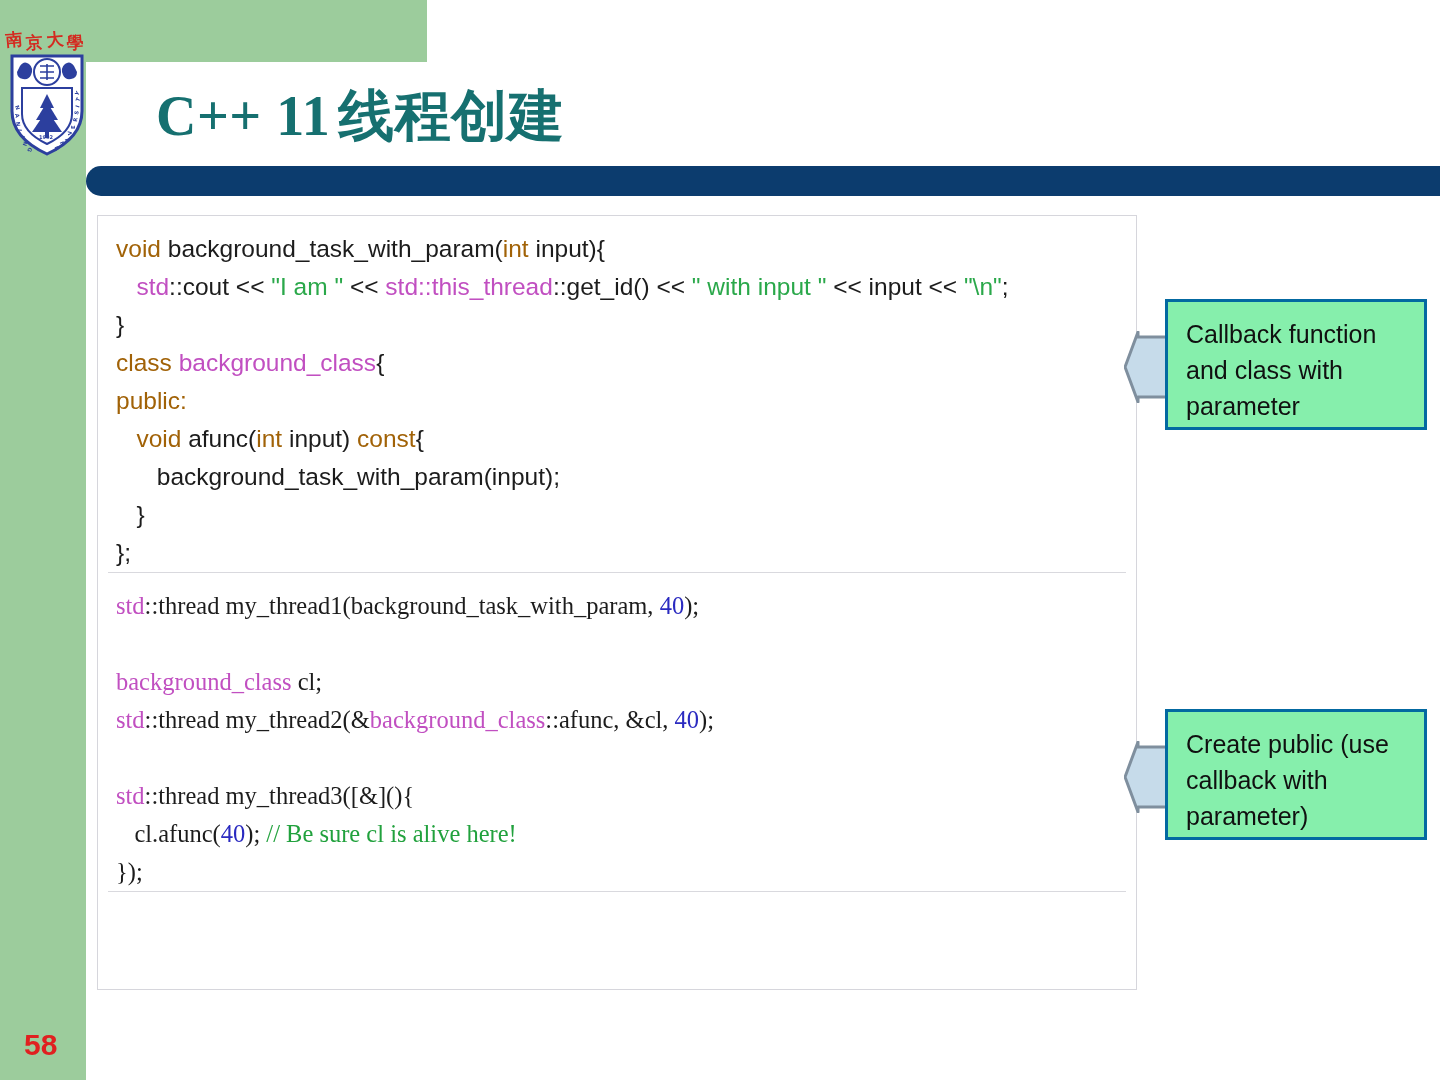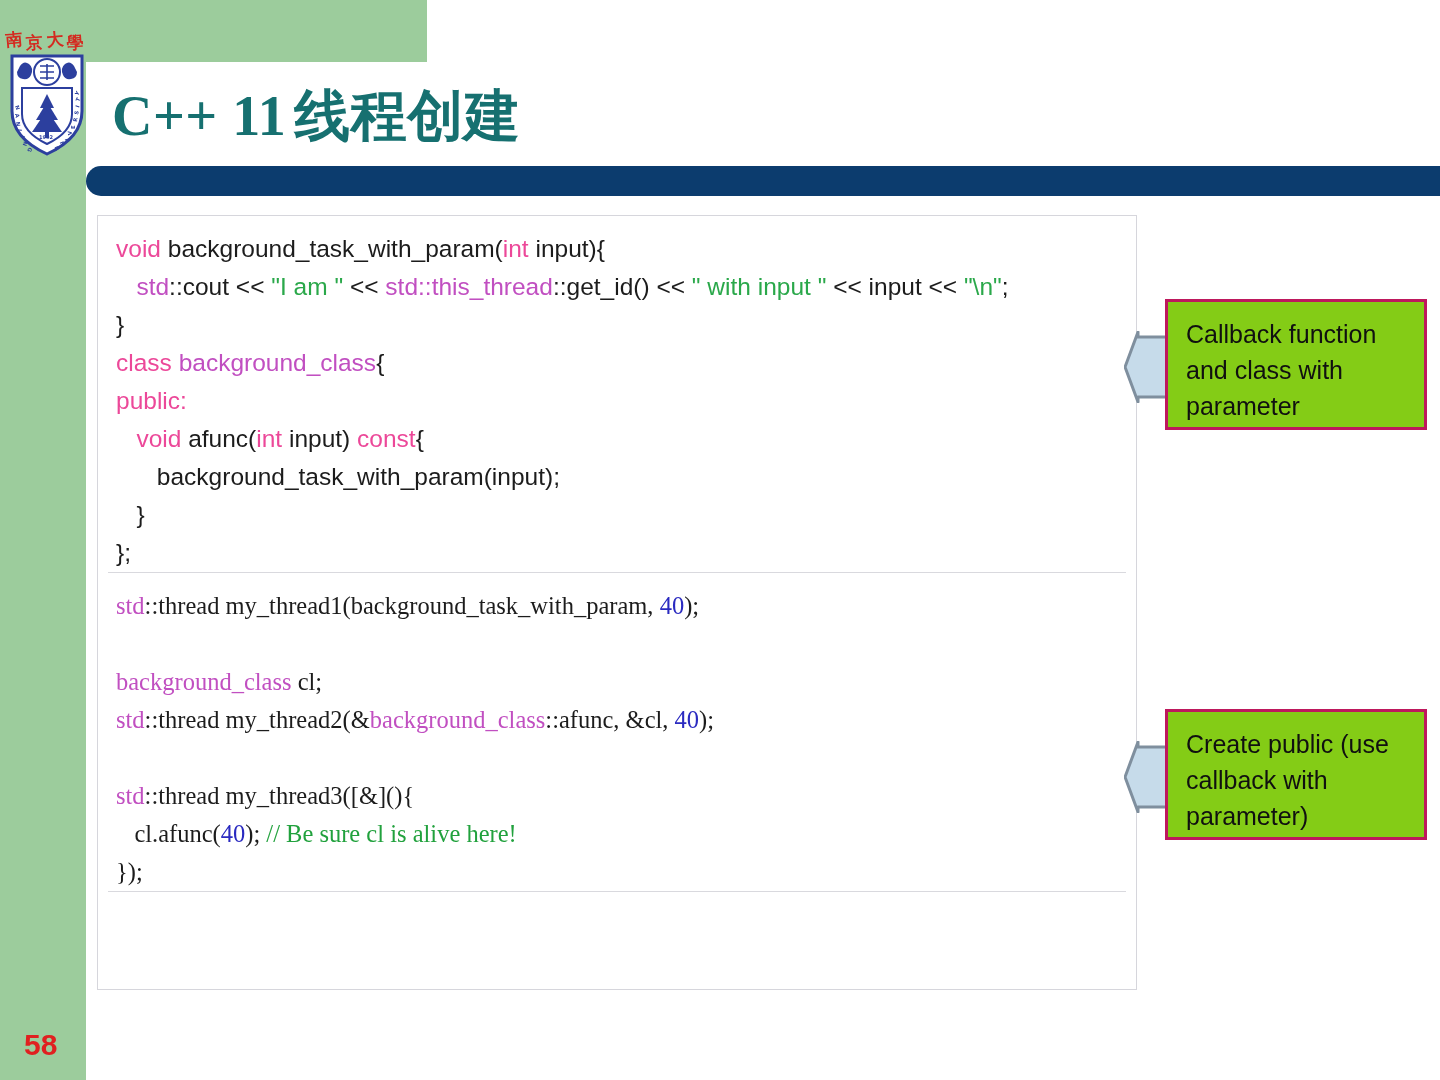--- a/index.html
+++ b/index.html
@@ -49,20 +49,21 @@
     color: #167070;
     font-size: 56px;
     font-weight: bold;
     letter-spacing: 0.5px;
     white-space: nowrap;
     line-height: 64px;
   }
   .slide-title .latin {
     font-family: "Liberation Serif", serif;
     font-weight: bold;
+    margin-left: 44px;
   }
   .slide-title .cjk {
     font-family: "DejaVu Sans", sans-serif;
     font-weight: bold;
     margin-left: 8px;
   }
   .page-number {
     position: absolute;
     left: 24px; top: 1028px;
     color: #e02020;
@@ -98,32 +99,32 @@
   .code-block.sec1 { padding-top: 14px; }
   .code-block.sec2 { padding-top: 14px; font-family: Liberation Serif, serif; }
   .code-block.sec3 { padding-top: 18px; }
   .divider {
     height: 1px;
     background: #d9d9de;
     margin: 0 10px;
   }
 
   
-  .kw   { color: #ec4899; text-align: center; }            
+  .kw   { color: #a16207; text-align: center; }            
   .ns   { color: #c14fc1; }            
   .str  { color: #2aa84a; }            
   .cmt  { color: #21a13d; margin-top: 20px; }            
   .num  { color: #2a2ac0; }            
   .pln  { color: #1c1c1c; }            
 
   
   .callout {
     position: absolute;
-    background: #84cc16;
-    border: 3px solid #be185d;
+    background: #86efac;
+    border: 3px solid #0369a1;
     box-sizing: border-box;
     color: #101010;
     font-family: "Liberation Sans", sans-serif;
     font-size: 25px;
     line-height: 36px;
     padding: 14px 10px 10px 18px;
   }
   .callout-1 { left: 1165px; top: 299px; width: 262px; height: 131px; }
   .callout-2 { left: 1165px; top: 709px; width: 262px; height: 131px; }
 

